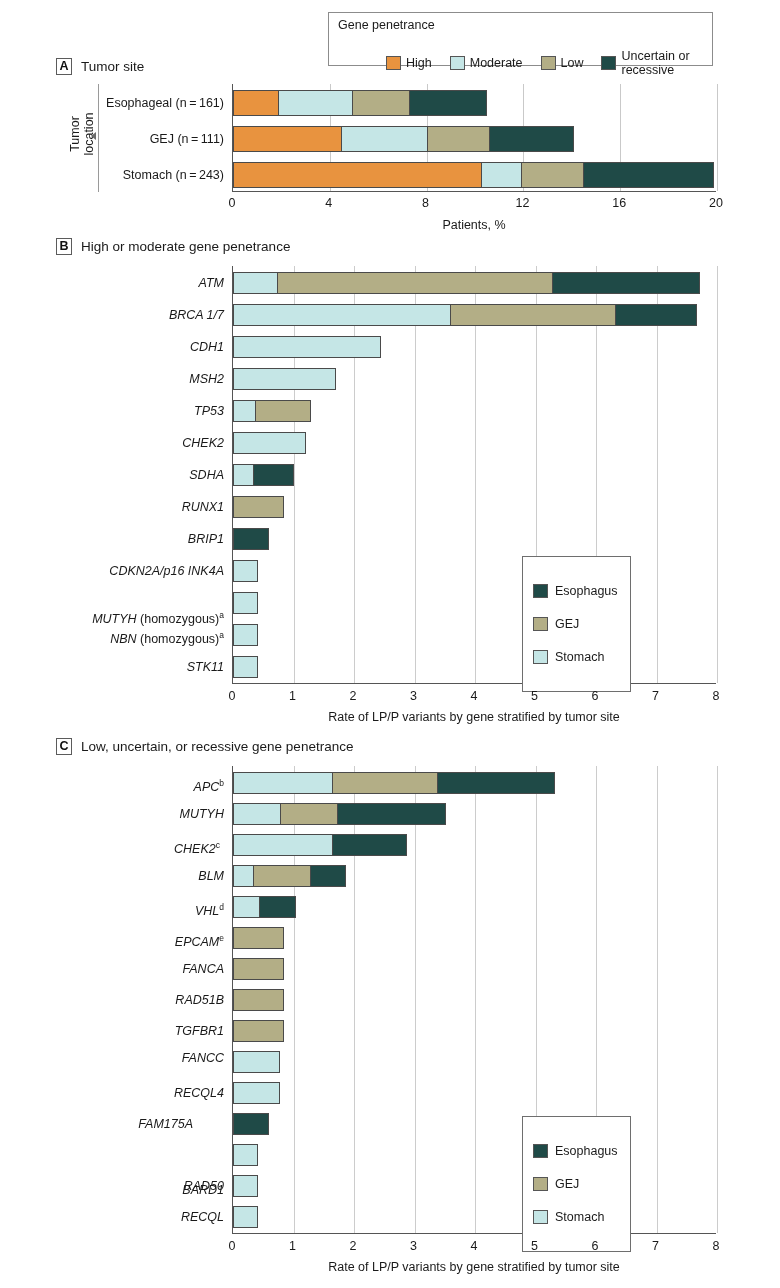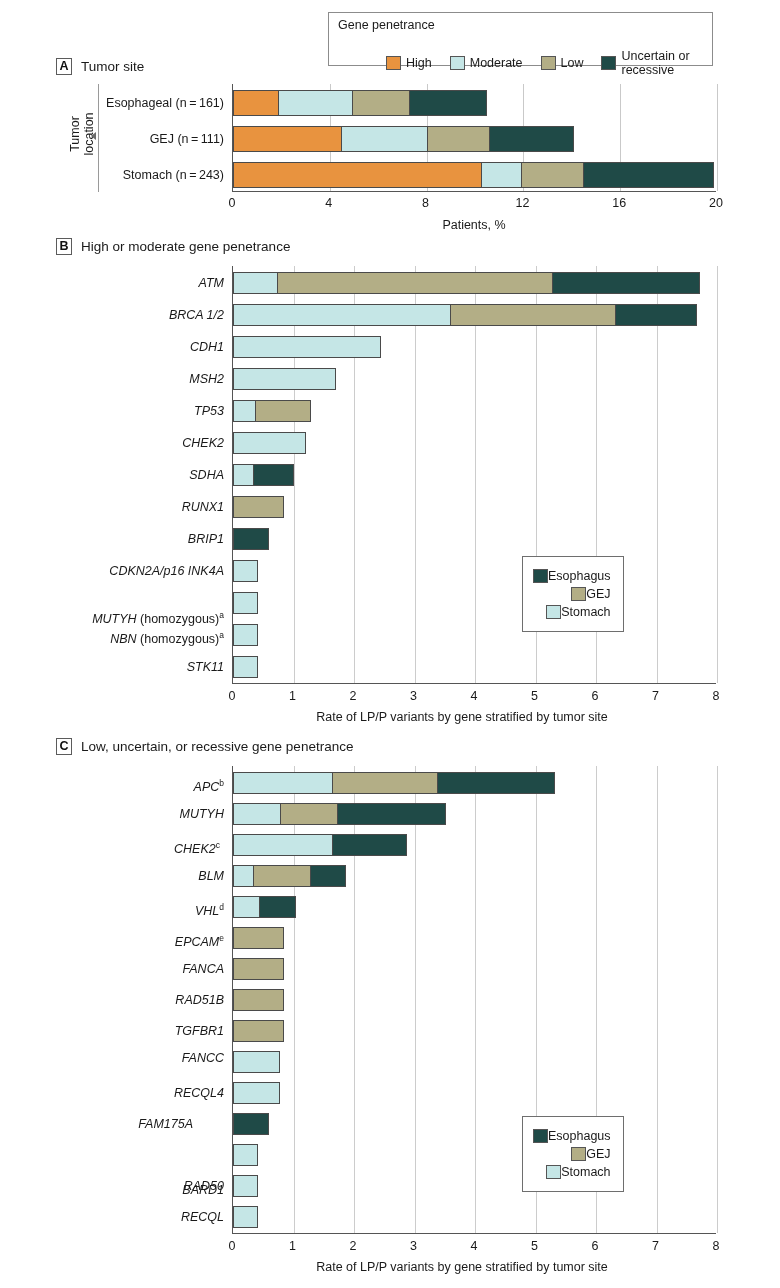--- a/index.html
+++ b/index.html
@@ -68,24 +68,24 @@
   .gp-plot { position:absolute; left:232px; border-left:1px solid #555; border-bottom:1px solid #555; }
   .gp-grid { position:absolute; top:0; bottom:0; width:1px; background:#cccccc; }
   .gp-row { position:absolute; left:0; display:flex; }
   .gp-seg { height:100%; border:1px solid #4a4a4a; margin-left:-1px; }
   .gp-seg:first-child { margin-left:0; }
   .gp-ylabel { position:absolute; right:0; font-size:12.5px; font-style:italic;
                white-space:nowrap; text-align:right; }
   .gp-ylabel .reg { font-style:normal; }
   .gp-ylabel sup { font-size:8.5px; font-style:normal; vertical-align:super; }
   .gp-tick { position:absolute; font-size:12.5px; transform:translateX(-50%); }
-  .gp-axtitle { position:absolute; left:220px; width:484px; text-align:center; font-size:12.5px; }
+  .gp-axtitle { position:absolute; left:232px; width:484px; text-align:center; font-size:12.5px; }
   .site-legend { position:absolute; border:1px solid #6e6e6e; background:#fff;
                  padding:8px 12px 8px 10px; }
-  .site-legend .item { display:flex; align-items:center; font-size:12.5px; margin:4px 0;justify-content:flex-end; }
+  .site-legend .item { display:flex; align-items:center; gap:7px; font-size:12.5px; margin:19px 0; }
   .c-eso { background:#1F4A47; }
   .c-gej { background:#B3AE86; }
   .c-sto { background:#C5E6E6; }
 </style>
 </head>
 <body>
 
 <div id="gene-pen-legend">
   <div class="ttl">Gene penetrance</div>
   <div class="row">
@@ -236,21 +236,21 @@
 <div class="gp-tick" style="left: 232px; top: 451px;">0</div>
     <div class="gp-tick" style="left: 292.5px; top: 451px;">1</div>
     <div class="gp-tick" style="left: 353px; top: 451px;">2</div>
     <div class="gp-tick" style="left: 413.5px; top: 451px;">3</div>
     <div class="gp-tick" style="left: 474px; top: 451px;">4</div>
     <div class="gp-tick" style="left: 534.5px; top: 451px;">5</div>
     <div class="gp-tick" style="left: 595px; top: 451px;">6</div>
     <div class="gp-tick" style="left: 655.5px; top: 451px;">7</div>
     <div class="gp-tick" style="left: 716px; top: 451px;">8</div>
     <div class="gp-ylabel" style="top: 34px; height: 22px; line-height: 22px; right: 556px;">ATM</div>
-    <div class="gp-ylabel" style="top: 66px; height: 22px; line-height: 22px; right: 556px;">BRCA 1/2</div>
+    <div class="gp-ylabel" style="top: 66px; height: 22px; line-height: 22px; right: 556px;">BRCA 1/7</div>
     <div class="gp-ylabel" style="top: 98px; height: 22px; line-height: 22px; right: 556px;">CDH1</div>
     <div class="gp-ylabel" style="top: 130px; height: 22px; line-height: 22px; right: 556px;">MSH2</div>
     <div class="gp-ylabel" style="top: 162px; height: 22px; line-height: 22px; right: 556px;">TP53</div>
     <div class="gp-ylabel" style="top: 194px; height: 22px; line-height: 22px; right: 556px;">CHEK2</div>
     <div class="gp-ylabel" style="top: 226px; height: 22px; line-height: 22px; right: 556px;">SDHA</div>
     <div class="gp-ylabel" style="top: 258px; height: 22px; line-height: 22px; right: 556px;">RUNX1</div>
     <div class="gp-ylabel" style="top: 290px; height: 22px; line-height: 22px; right: 556px;">BRIP1</div>
     <div class="gp-ylabel" style="top: 322px; height: 22px; line-height: 22px; right: 556px;">CDKN2A/p16 INK4A</div>
     <div class="gp-ylabel" style="top: 354px; height: 22px; line-height: 22px; right: 556px; margin-top: 12px;">MUTYH<span class="reg"> (homozygous)</span><sup>a</sup></div>
     <div class="gp-ylabel" style="top: 386px; height: 22px; line-height: 22px; right: 556px;">NBN<span class="reg"> (homozygous)</span><sup>a</sup></div>

